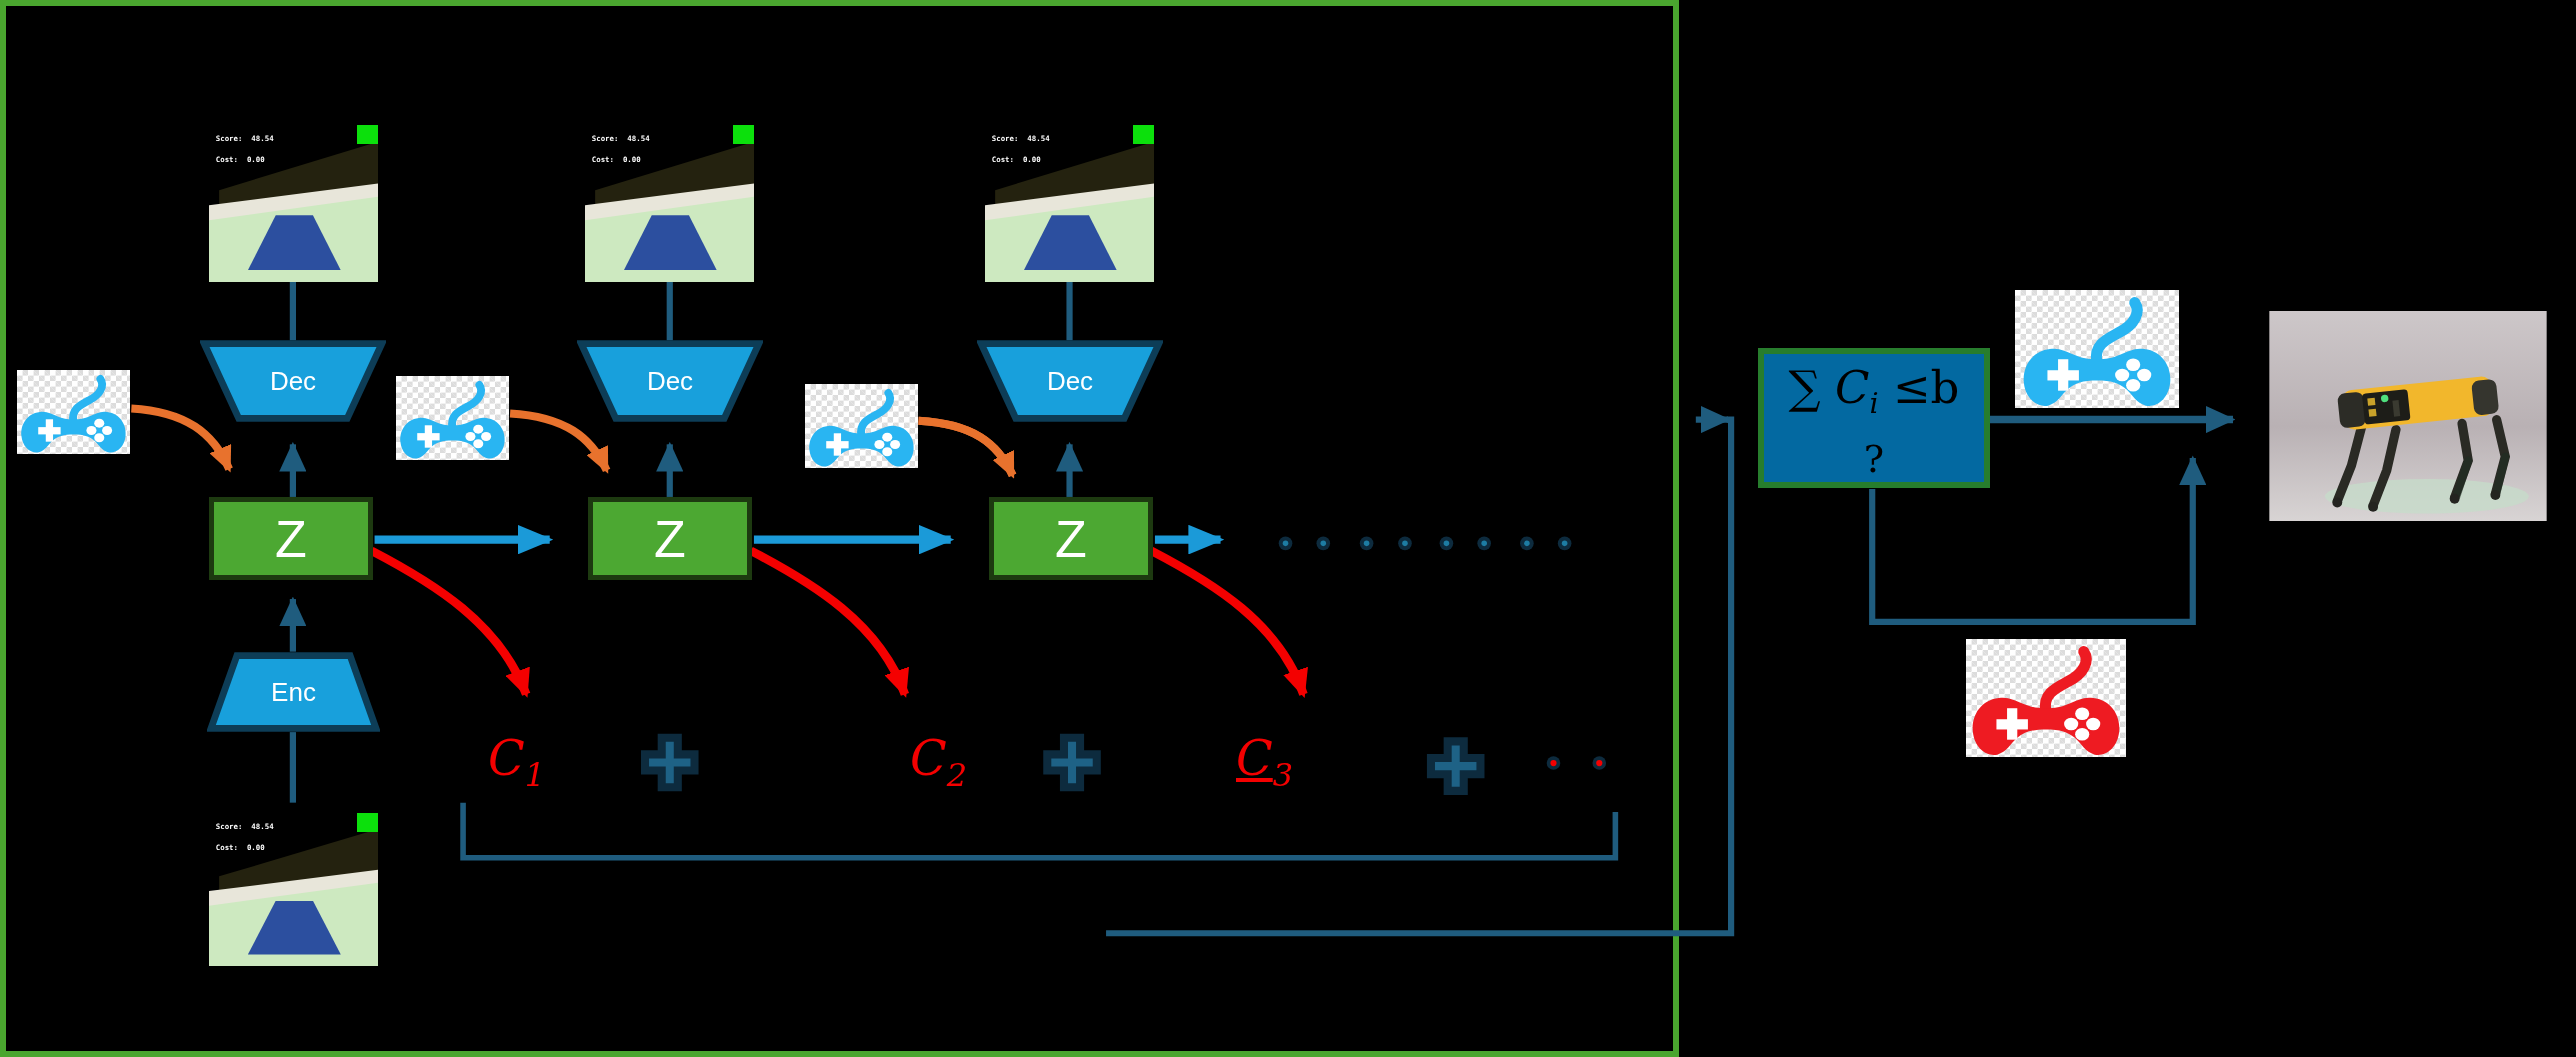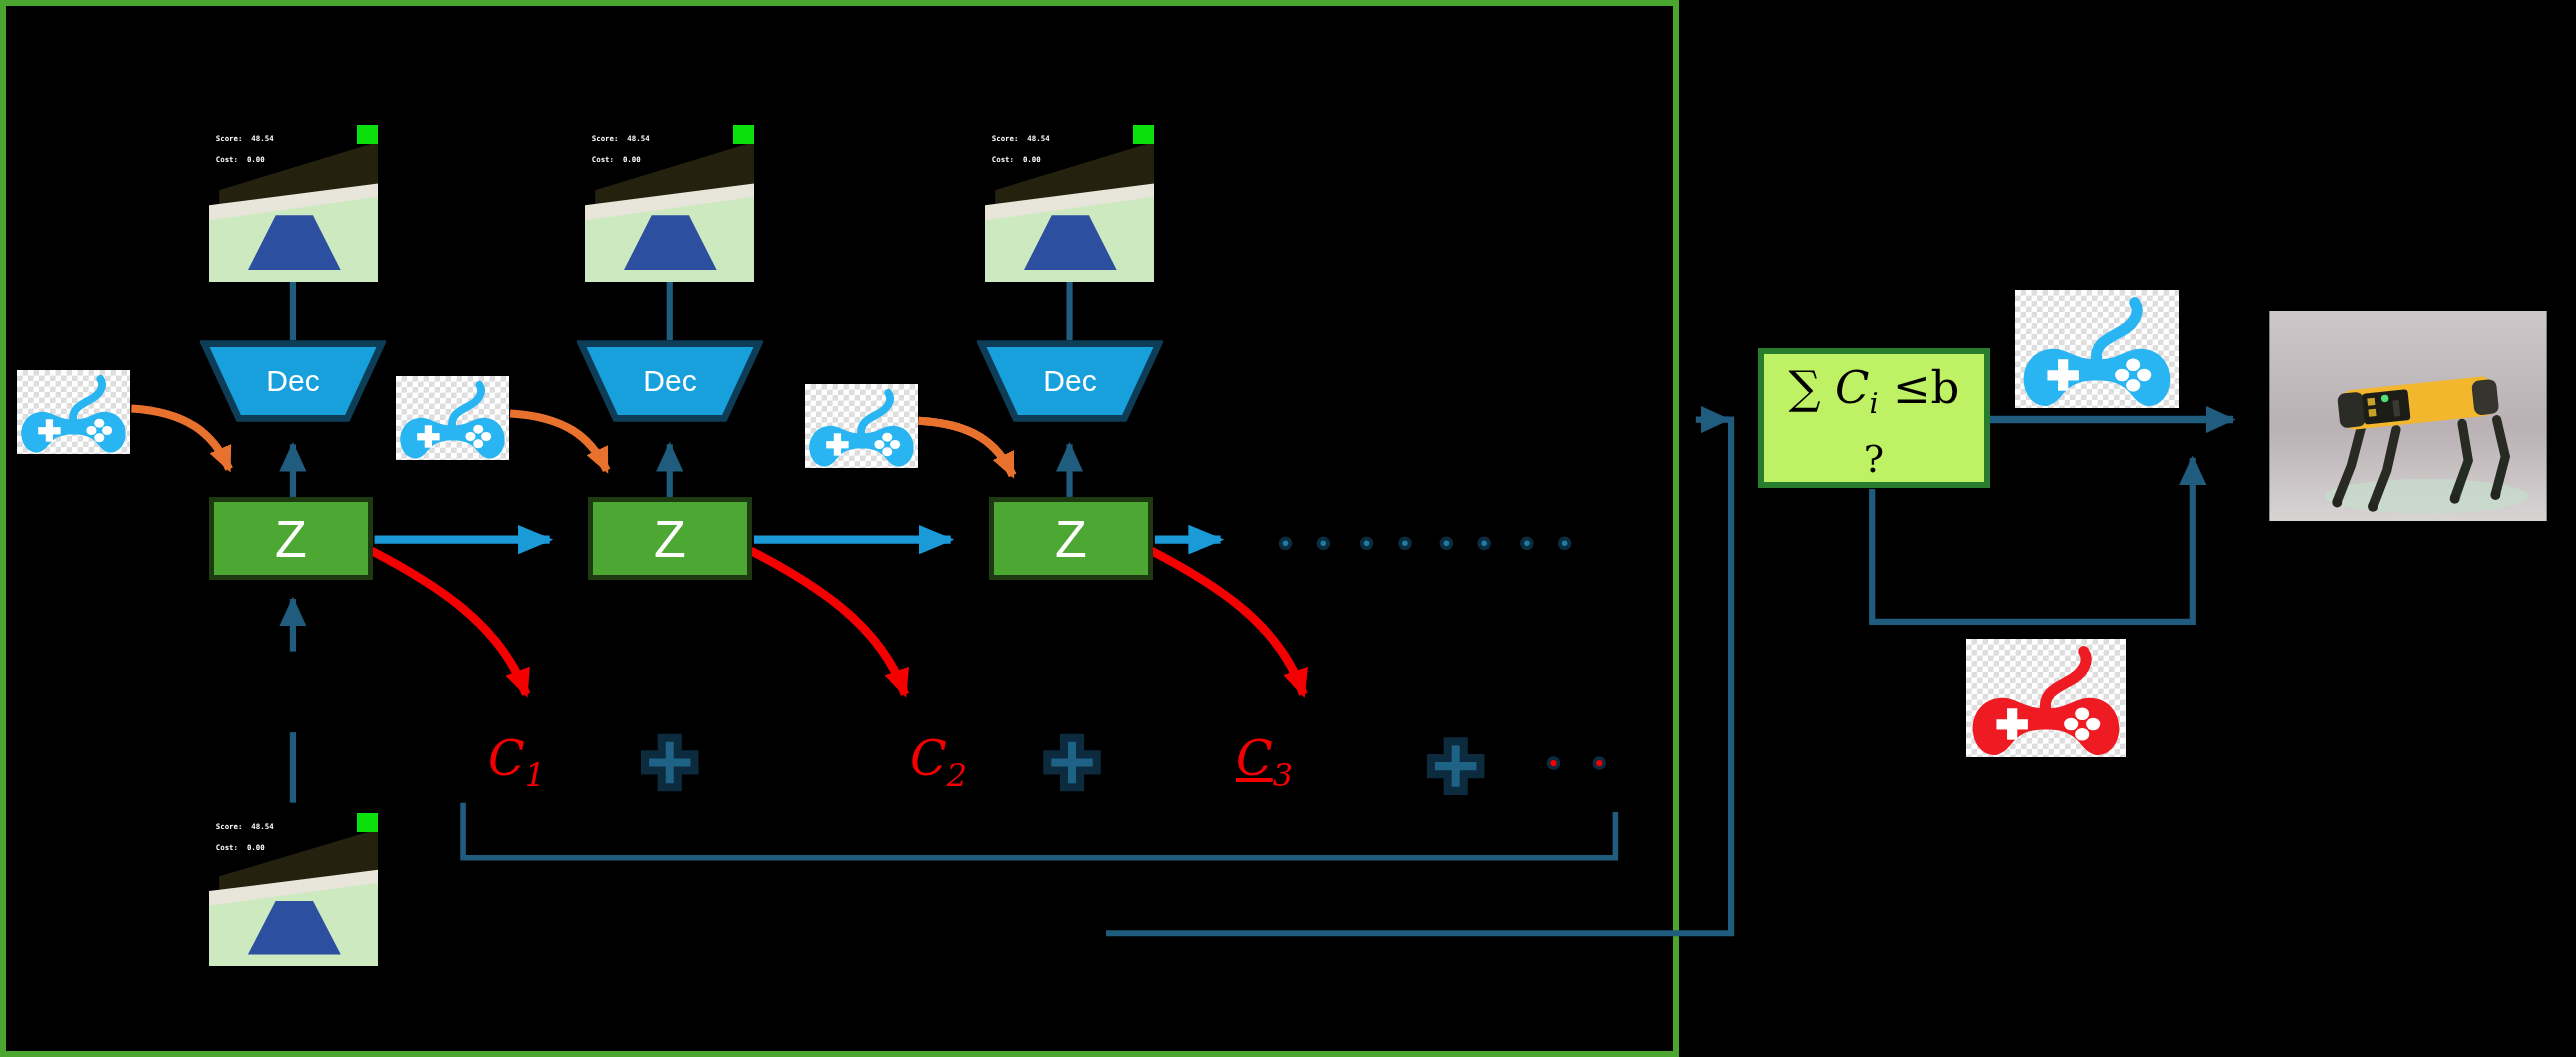--- a/index.html
+++ b/index.html
@@ -15,35 +15,35 @@
   .thumb .band{position:absolute;left:0;top:0;width:100%;height:100%;background:#e8e6da;
     clip-path:polygon(0 54%,100% 41%,100% 50%,0 64%);}
   .thumb .ground{position:absolute;left:0;top:0;width:100%;height:100%;background:#cde9c0;
     clip-path:polygon(0 63%,100% 49%,100% 100%,0 100%);}
   .thumb .platform{position:absolute;left:23%;top:60%;width:55%;height:33%;background:#2c4f9f;
     clip-path:polygon(30% 0,70% 0,100% 100%,0 100%);}
   .thumb .badge{position:absolute;right:0;top:6%;width:21px;height:19px;background:#0ce00c;}
   .thumb .hud{position:absolute;left:4%;top:8%;color:#fff;
     font-family:"DejaVu Sans Mono",monospace;font-weight:bold;font-size:7.4px;line-height:21px;white-space:pre;}
   .traplabel{position:absolute;left:0;top:0;width:100%;height:100%;display:flex;
-    align-items:center;justify-content:center;color:#fff;font-size:30px;}
+    align-items:center;justify-content:center;color:#fff;font-size:26px;}
   
   .zbox{width:164px;height:83px;background:#4ca832;border:5.6px solid #1d3a10;box-sizing:border-box;
     display:flex;align-items:center;justify-content:center;color:#fff;font-size:52px;}
   
   .checker{background-image:
      linear-gradient(45deg,#dcdcdc 25%,transparent 25%,transparent 75%,#dcdcdc 75%),
      linear-gradient(45deg,#dcdcdc 25%,#ffffff 25%,#ffffff 75%,#dcdcdc 75%);
      background-size:11px 11px;background-position:0 0,5.6px 5.6px;}
   
   .cost{color:#f40000;font-family:"DejaVu Serif",serif;font-style:italic;
     font-size:48px;width:87px;}
   .cost sub{font-size:32px;}
   
-  .cbox{left:1758px;top:348px;width:232px;height:140px;background:#bef264;
+  .cbox{left:1758px;top:348px;width:232px;height:140px;background:#0369a1;
     border:6.2px solid #277d2d;box-sizing:border-box;color:#000;
     font-family:"DejaVu Serif",serif;text-align:center;}
   .cbox .l1{font-size:45px;line-height:68px;}
   .cbox .l1 .ci{font-style:italic;}
   .cbox .l1 sub{font-size:28.5px;font-style:italic;}
   .cbox .l2{font-size:38px;line-height:43px;}
   svg.overlay{position:absolute;left:0;top:0;pointer-events:none;}
 </style>
 </head>
 <body>
@@ -207,20 +207,26 @@
       </svg>
     <span class="traplabel">Dec</span>
   </div>
   <div class="abs" style="left:977px;top:340px;width:186px;height:82px;">
     <svg width="186" height="82" viewBox="0 0 300 133">
         <polygon points="6,6 294,6 238,127 62,127" fill="#18a0dc" stroke="#0d3d57" stroke-width="11"></polygon>
       </svg>
     <span class="traplabel">Dec</span>
   </div>
 
+  <div class="abs" style="left:207px;top:652px;width:173px;height:80px;">
+    <svg width="173" height="80" viewBox="0 0 280 130">
+        <polygon points="48,6 232,6 274,124 6,124" fill="#18a0dc" stroke="#0d3d57" stroke-width="11"></polygon>
+      </svg>
+    <span class="traplabel">Enc</span>
+  </div>
 
   <div class="abs zbox" style="left:209px;top:497px;">
     <span>Z</span>
     </div>
   <div class="abs zbox" style="left:588px;top:497px;">
     <span>Z</span>
     </div>
   <div class="abs zbox" style="left:989px;top:497px;">
     <span>Z</span>
     </div>

